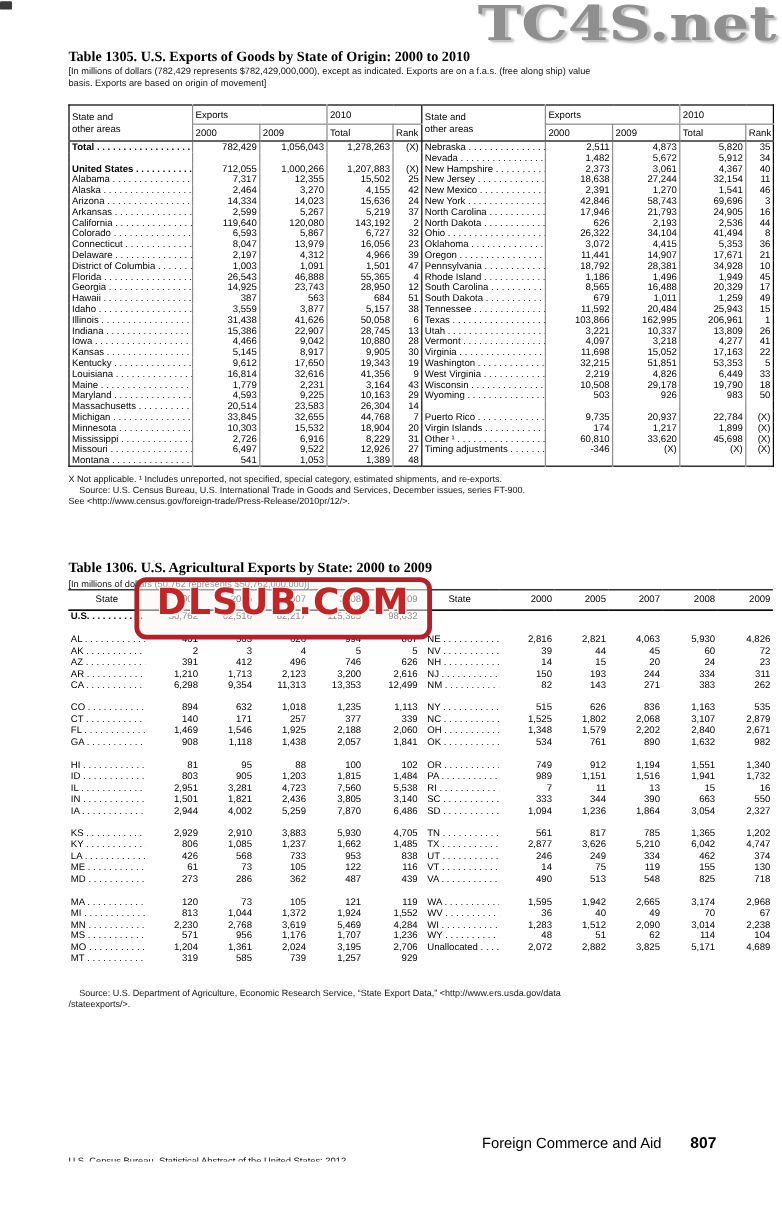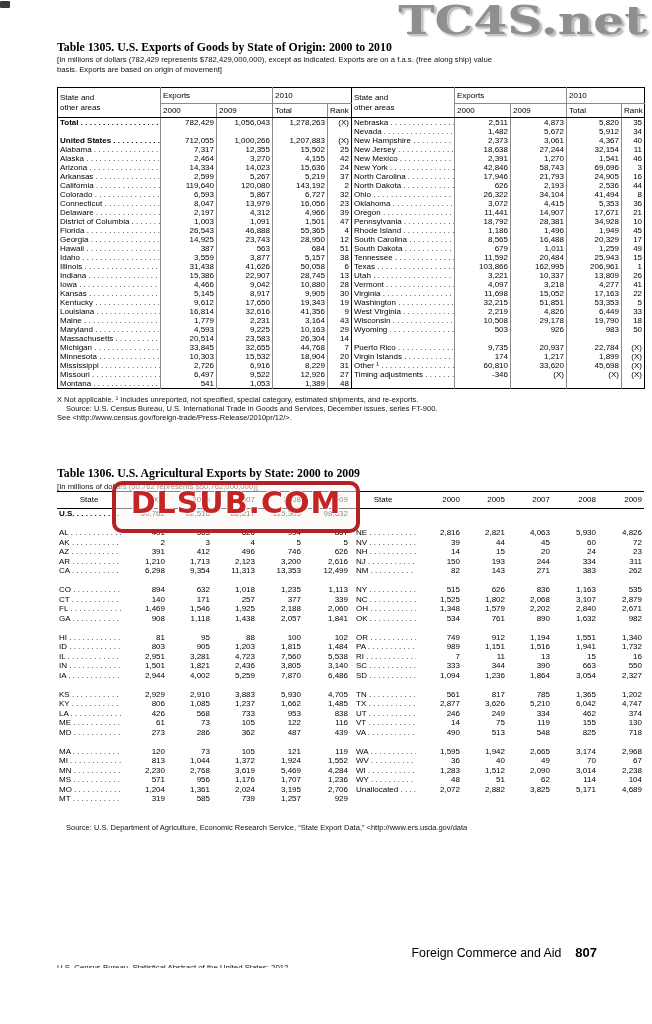--- a/index.html
+++ b/index.html
@@ -48,21 +48,21 @@
   #table1305 tbody td{height:9px;line-height:9px}
 
   #table1306{width:587px;border-top:1px solid #000}
   #table1306 thead th{border-bottom:1px solid #000;height:16px;line-height:16px;text-align:right}
   #table1306 thead th.sth{text-align:center}
   #table1306 tbody td{height:9.5px;line-height:9.5px}
   #table1306 td.psep{padding-left:6px}
 
   
   .pf{font-size:12.3px;color:#000;white-space:nowrap}
-  .pf .pno{font-weight:bold;margin-left:14px;font-size:13px}
+  .pf .pno{font-weight:bold;margin-left:24px;font-size:13px}
   .credit{font-size:7.8px;color:#111;white-space:nowrap}
 </style>
 </head>
 <body>
 
 <div class="page">
 
   <div class="abs speck"></div>
 
   <div class="abs wm-top">TC4S.net</div>
@@ -943,20 +943,21 @@
           <td class="num"></td>
           <td class="num"></td>
           <td class="num"></td>
           <td class="num b"></td>
         </tr>
       </tbody>
   </table>
 
   <div class="abs fn" style="left:57px;top:823px">
     <div class="ind">Source: U.S. Department of Agriculture, Economic Research Service, “State Export Data,” &lt;http://www.ers.usda.gov/data</div>
+    <div>/stateexports/&gt;.</div>
   </div>
 
   <div class="abs pf" style="right:55px;top:945px;text-align:right">
     <span>Foreign Commerce and Aid</span><span class="pno">807</span>
   </div>
   <div class="abs credit" style="left:57px;top:963px">
     <span>U.S. Census Bureau, </span><span class="it">Statistical Abstract of the United States: 2012</span>
   </div>
 
   <div class="abs wm-bottom">TradersXtreme.com</div>

